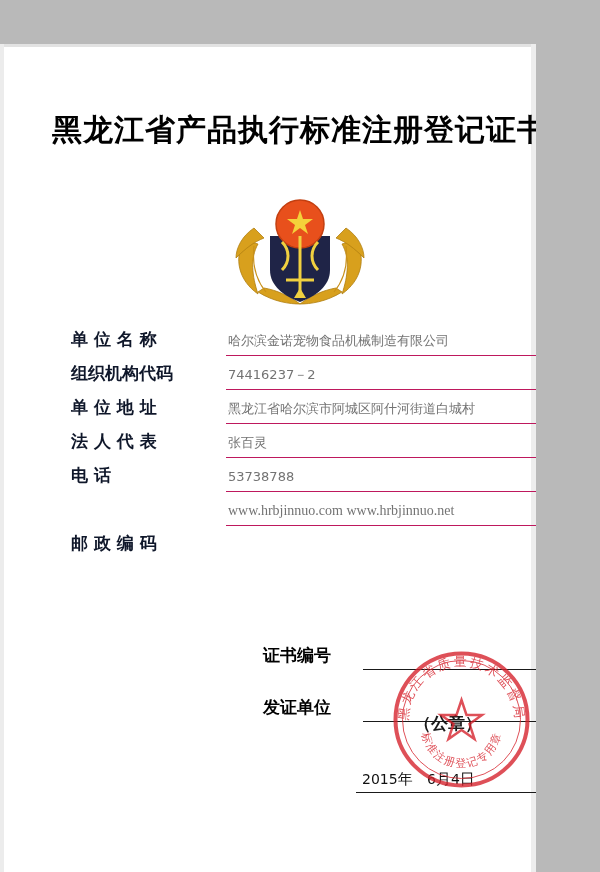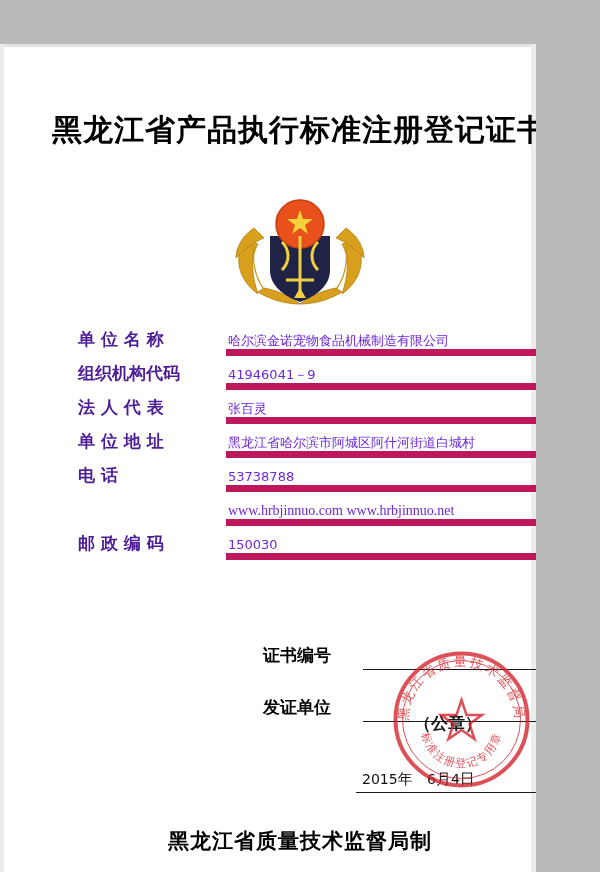--- a/index.html
+++ b/index.html
@@ -66,45 +66,45 @@
     left: 66px;
     top: 282px;
     width: 470px;
   }
   .field-row {
     position: relative;
     height: 34px;
   }
   .field-label {
     position: absolute;
-    left: 12px;
+    left: 5px;
     top: 2px;
     width: 152px;
     font-family: "DejaVu Serif", "Liberation Serif", serif;
     font-weight: bold;
     font-size: 17px;
-    color: #4c1d95;
+    color: #0f172a;
     letter-spacing: 0px;
     white-space: nowrap;
   }
   .field-label.spread {
     display: flex;
     justify-content: space-between;
   }
   .field-value {
     position: absolute;
     left: 160px;
     top: 4px;
     width: 310px;
-    border-bottom: 7px solid #be185d;
+    border-bottom: 1px solid #be185d;
     height: 26px;
     box-sizing: border-box;
     font-family: "DejaVu Sans", "Liberation Sans", sans-serif;
     font-size: 13px;
-    color: #6d28d9;
+    color: #737373;
     padding-left: 2px;
     line-height: 22px;
     white-space: nowrap;
     overflow: hidden;
   }
   .field-value.serif {
     font-family: Liberation Serif, serif;
     font-size: 14px;
   }
 
@@ -251,45 +251,44 @@
 
   <div class="fields">
 
     <div class="field-row">
       <div class="field-label spread">单 位 名 称</div>
       <div class="field-value">哈尔滨金诺宠物食品机械制造有限公司</div>
     </div>
 
     <div class="field-row">
       <div class="field-label">组织机构代码</div>
-      <div class="field-value">41946041－9</div>
+      <div class="field-value">74416237－2</div>
+    </div>
+
+    <div class="field-row">
+      <div class="field-label spread">单 位 地 址</div>
+      <div class="field-value">黑龙江省哈尔滨市阿城区阿什河街道白城村</div>
     </div>
 
     <div class="field-row">
       <div class="field-label spread">法 人 代 表</div>
       <div class="field-value">张百灵</div>
     </div>
 
     <div class="field-row">
-      <div class="field-label spread">单 位 地 址</div>
-      <div class="field-value">黑龙江省哈尔滨市阿城区阿什河街道白城村</div>
-    </div>
-
-    <div class="field-row">
       <div class="field-label spread">电        话</div>
       <div class="field-value">53738788</div>
     </div>
 
     <div class="field-row">
       <div class="field-value serif">www.hrbjinnuo.com   www.hrbjinnuo.net</div>
     </div>
 
     <div class="field-row">
       <div class="field-label spread">邮 政 编 码</div>
-      <div class="field-value">150030</div>
     </div>
   </div>
 
   <div class="lower">
     <div class="lower-row">
       <div class="lower-label">证书编号</div>
       <div class="lower-line"></div>
     </div>
     <div class="lower-row">
       <div class="lower-label">发证单位</div>
@@ -316,14 +315,13 @@
       <polygon points="71.5,52 76.5,67 92,67 79.5,76 84.5,91 71.5,82 58.5,91 63.5,76 51,67 66.5,67" fill="none" stroke="#d6202a" stroke-width="2.5"></polygon>
       <text font-family="'DejaVu Serif', serif" font-size="13" fill="#d6202a" letter-spacing="2.5">
         <textPath href="#outerArc" startOffset="50%" text-anchor="middle">黑龙江省质量技术监督局</textPath>
       </text>
       <text font-family="'DejaVu Serif', serif" font-size="11" fill="#d6202a" letter-spacing="1.5">
         <textPath href="#innerArc" startOffset="50%" text-anchor="middle">标准注册登记专用章</textPath>
       </text>
     </svg>
   </div>
 
-  <div class="footer">黑龙江省质量技术监督局制</div>
 </div>
 
 </body></html>

